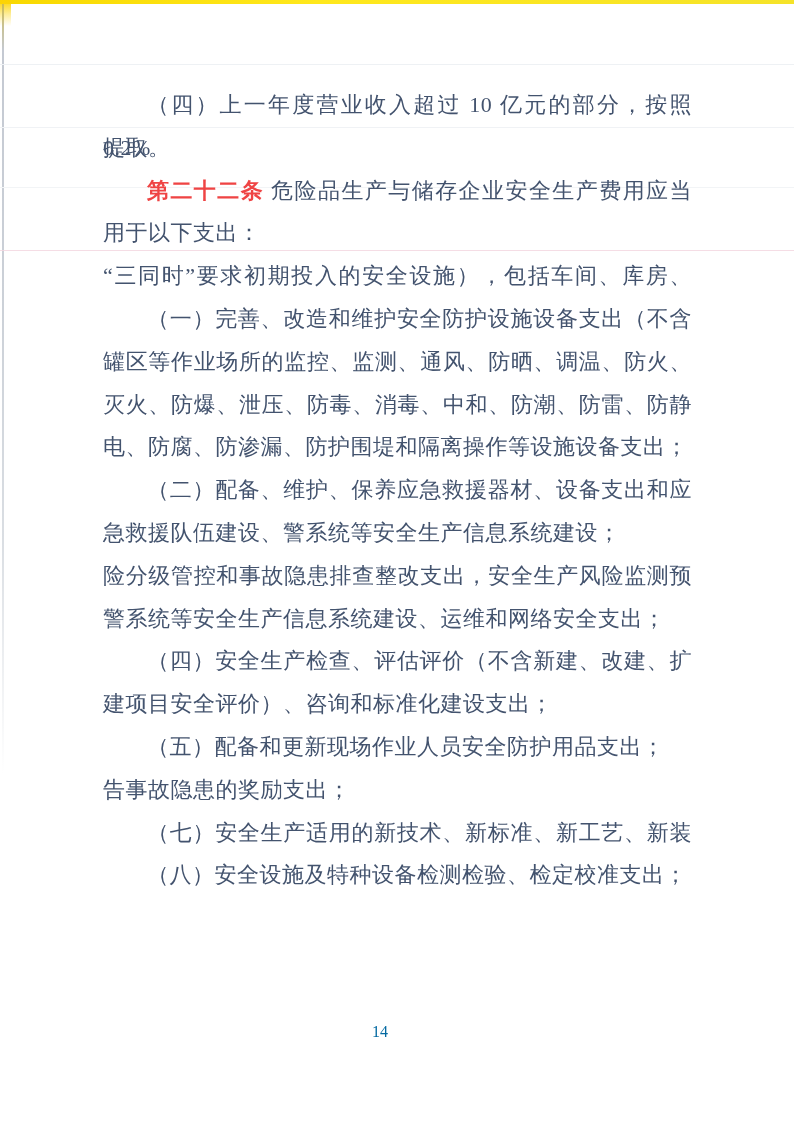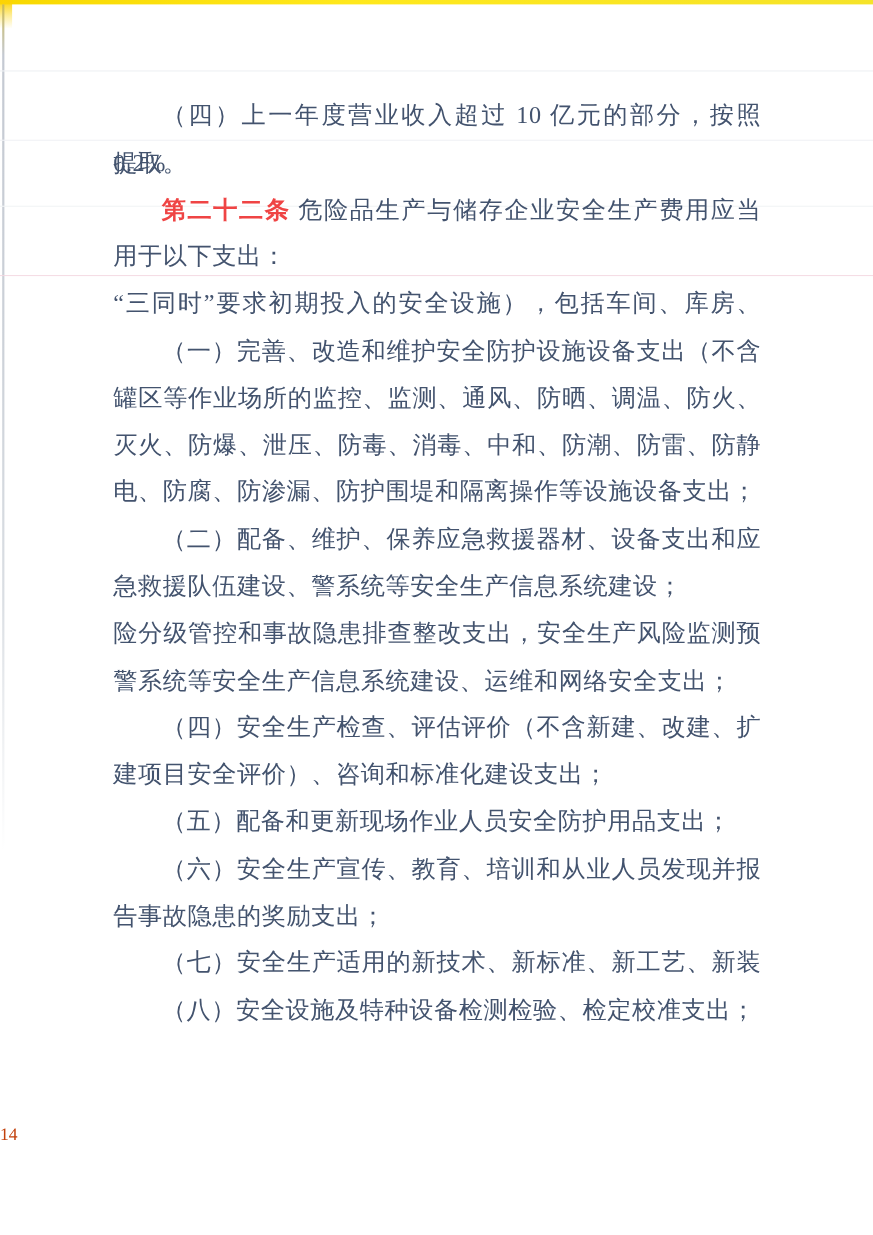--- a/index.html
+++ b/index.html
@@ -39,22 +39,22 @@
     text-align: justify; text-align-last: left;
     letter-spacing: 0.5px;
     font-family: Liberation Serif, serif;
   }
   .line.fill { text-align-last: justify; }
   .line.indent { text-indent: 44px; }
   .bold { font-weight: bold; color: #ef4444; }
 
   .page-num {
     position: absolute; top: 1023px; left: 0; width: 760px;
-    text-align: left;
-    font-size: 16px; color: #c2410c;
+    text-align: center;
+    font-size: 16px; color: #0369a1;
     font-family: "Liberation Serif", "DejaVu Serif", serif;
   }
 </style>
 </head>
 <body>
 
 <div class="edge-top"></div>
 <div class="corner-blob"></div>
 <div class="edge-left"></div>
 <div class="artifact-line artifact-gray-1"></div>
@@ -72,19 +72,18 @@
     <div class="line fill">罐区等作业场所的监控、监测、通风、防晒、调温、防火、</div>
     <div class="line fill">灭火、防爆、泄压、防毒、消毒、中和、防潮、防雷、防静</div>
     <div class="line">电、防腐、防渗漏、防护围堤和隔离操作等设施设备支出；</div>
     <div class="line indent fill">（二）配备、维护、保养应急救援器材、设备支出和应</div>
     <div class="line">急救援队伍建设、警系统等安全生产信息系统建设；</div>
     <div class="line fill">险分级管控和事故隐患排查整改支出，安全生产风险监测预</div>
     <div class="line">警系统等安全生产信息系统建设、运维和网络安全支出；</div>
     <div class="line indent fill">（四）安全生产检查、评估评价（不含新建、改建、扩</div>
     <div class="line">建项目安全评价）、咨询和标准化建设支出；</div>
     <div class="line indent">（五）配备和更新现场作业人员安全防护用品支出；</div>
-    <div class="line indent fill">（六）安全生产宣传、教育、培训和从业人员发现并报</div>
     <div class="line">告事故隐患的奖励支出；</div>
     <div class="line indent fill">（七）安全生产适用的新技术、新标准、新工艺、新装</div>
     <div class="line indent">（八）安全设施及特种设备检测检验、检定校准支出；</div>
   </div>
 
 <div class="page-num">14</div>
 
 </body></html>

